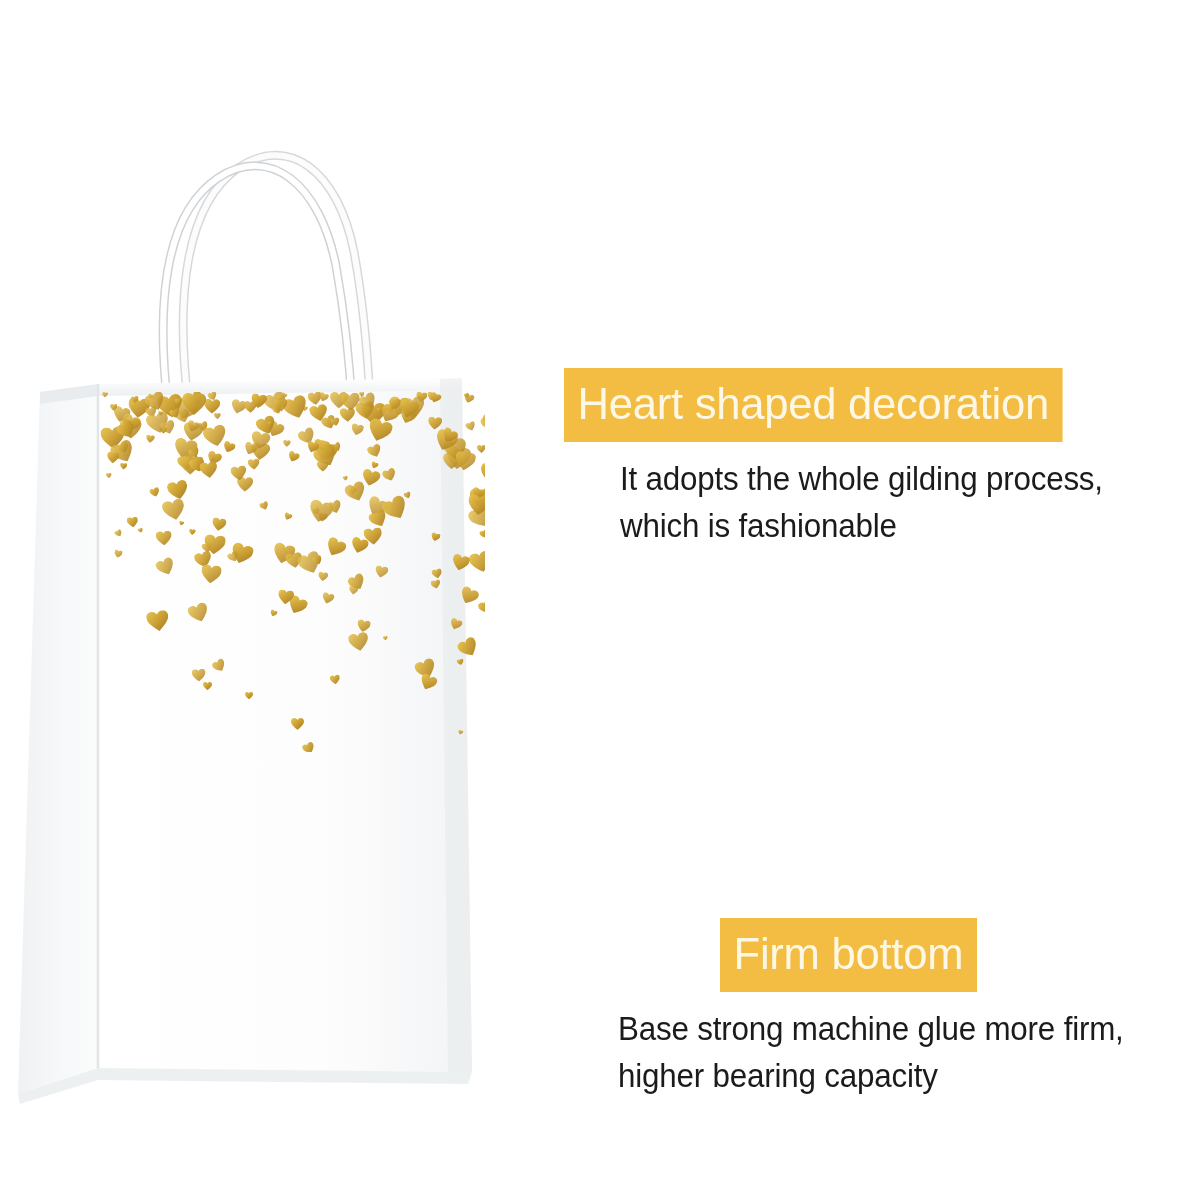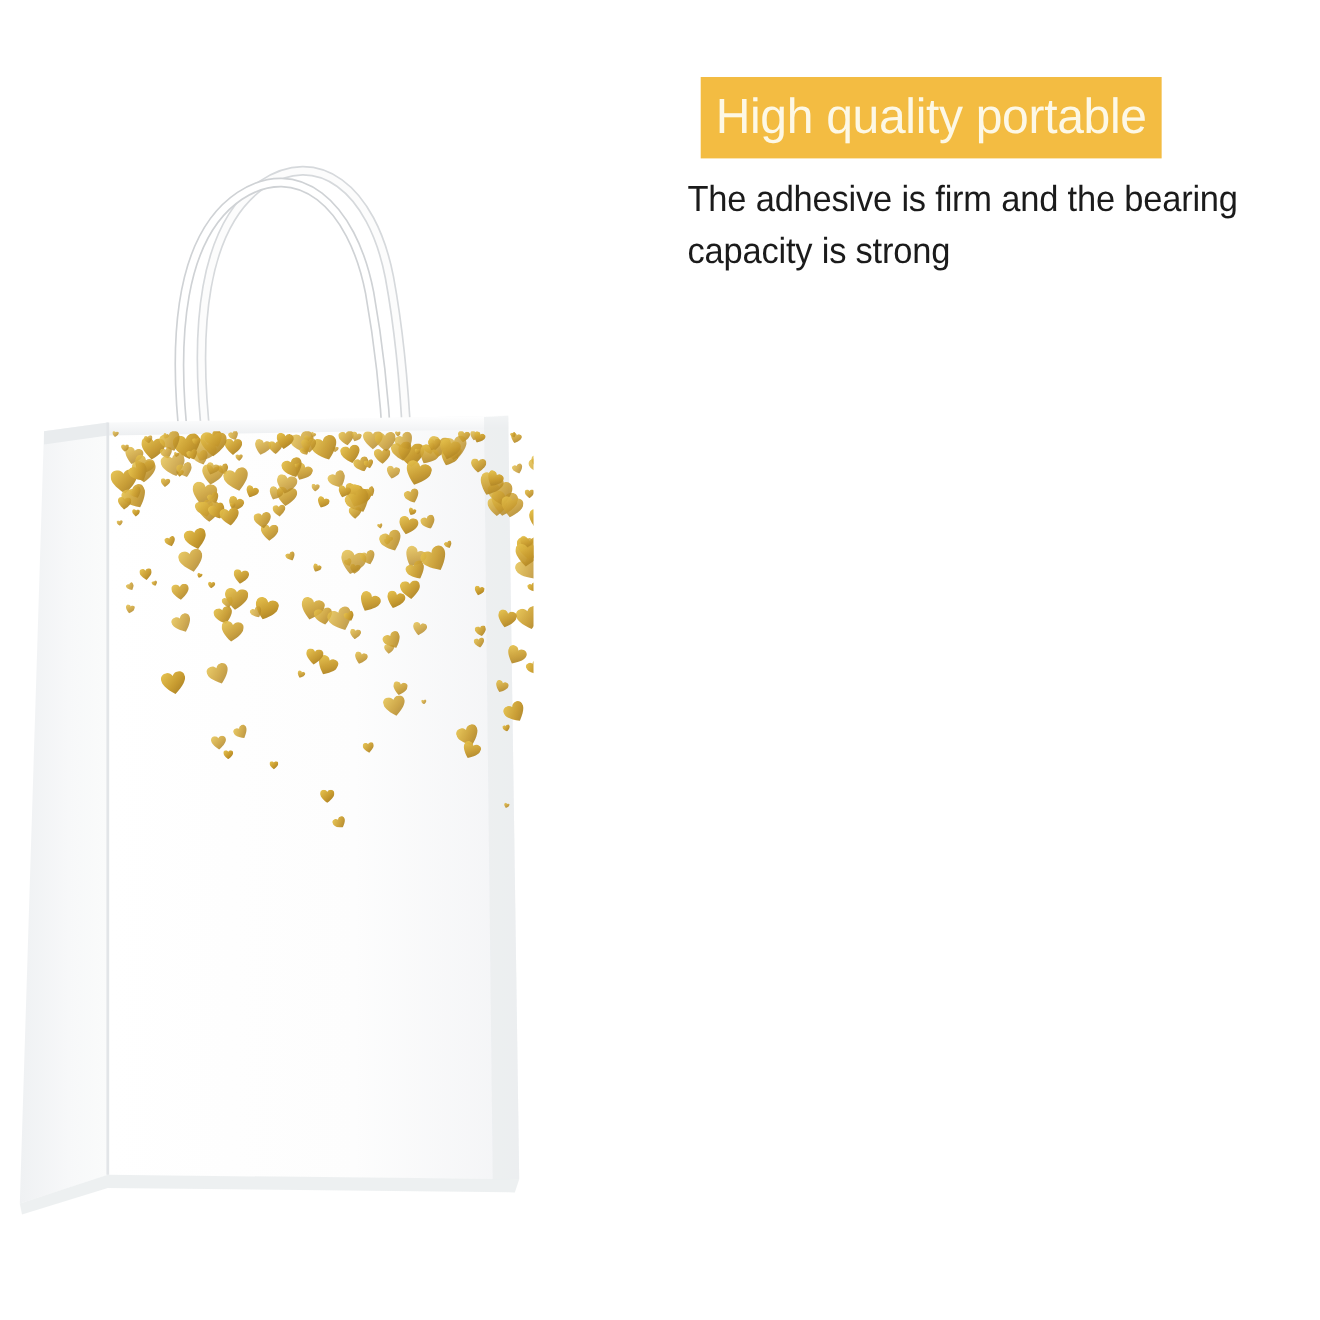--- a/index.html
+++ b/index.html
@@ -2509,24 +2509,31 @@
             </linearGradient>
           </defs>
           <path d="M16 29 C 4 20 0 13 0 8 C 0 3 4 0 8 0 C 11.5 0 14.5 2 16 5 C 17.5 2 20.5 0 24 0 C 28 0 32 3 32 8 C 32 13 28 20 16 29 Z" fill="url(#g87648)"></path>
         </svg>
       </div>
     </div>
 </div>
 
 <div id="feature-list">
 
-  <div class="feature-block b1">
-    <div class="feature-heading">High quality portable</div>
+
+  <div class="feature-block b2">
+    <div class="feature-heading">Heart shaped decoration</div>
     <div class="feature-body">
-      <span class="line">The adhesive is firm and the bearing</span>
-      <span class="line">capacity is strong</span>
+      <span class="line">It adopts the whole gilding process,</span>
+      <span class="line">which is fashionable</span>
     </div>
   </div>
 
 
-
+  <div class="feature-block b4">
+    <div class="feature-heading">Firm bottom</div>
+    <div class="feature-body">
+      <span class="line">Base strong machine glue more firm,</span>
+      <span class="line">higher bearing capacity</span>
+    </div>
+  </div>
 
 </div>
 
 </body></html>

